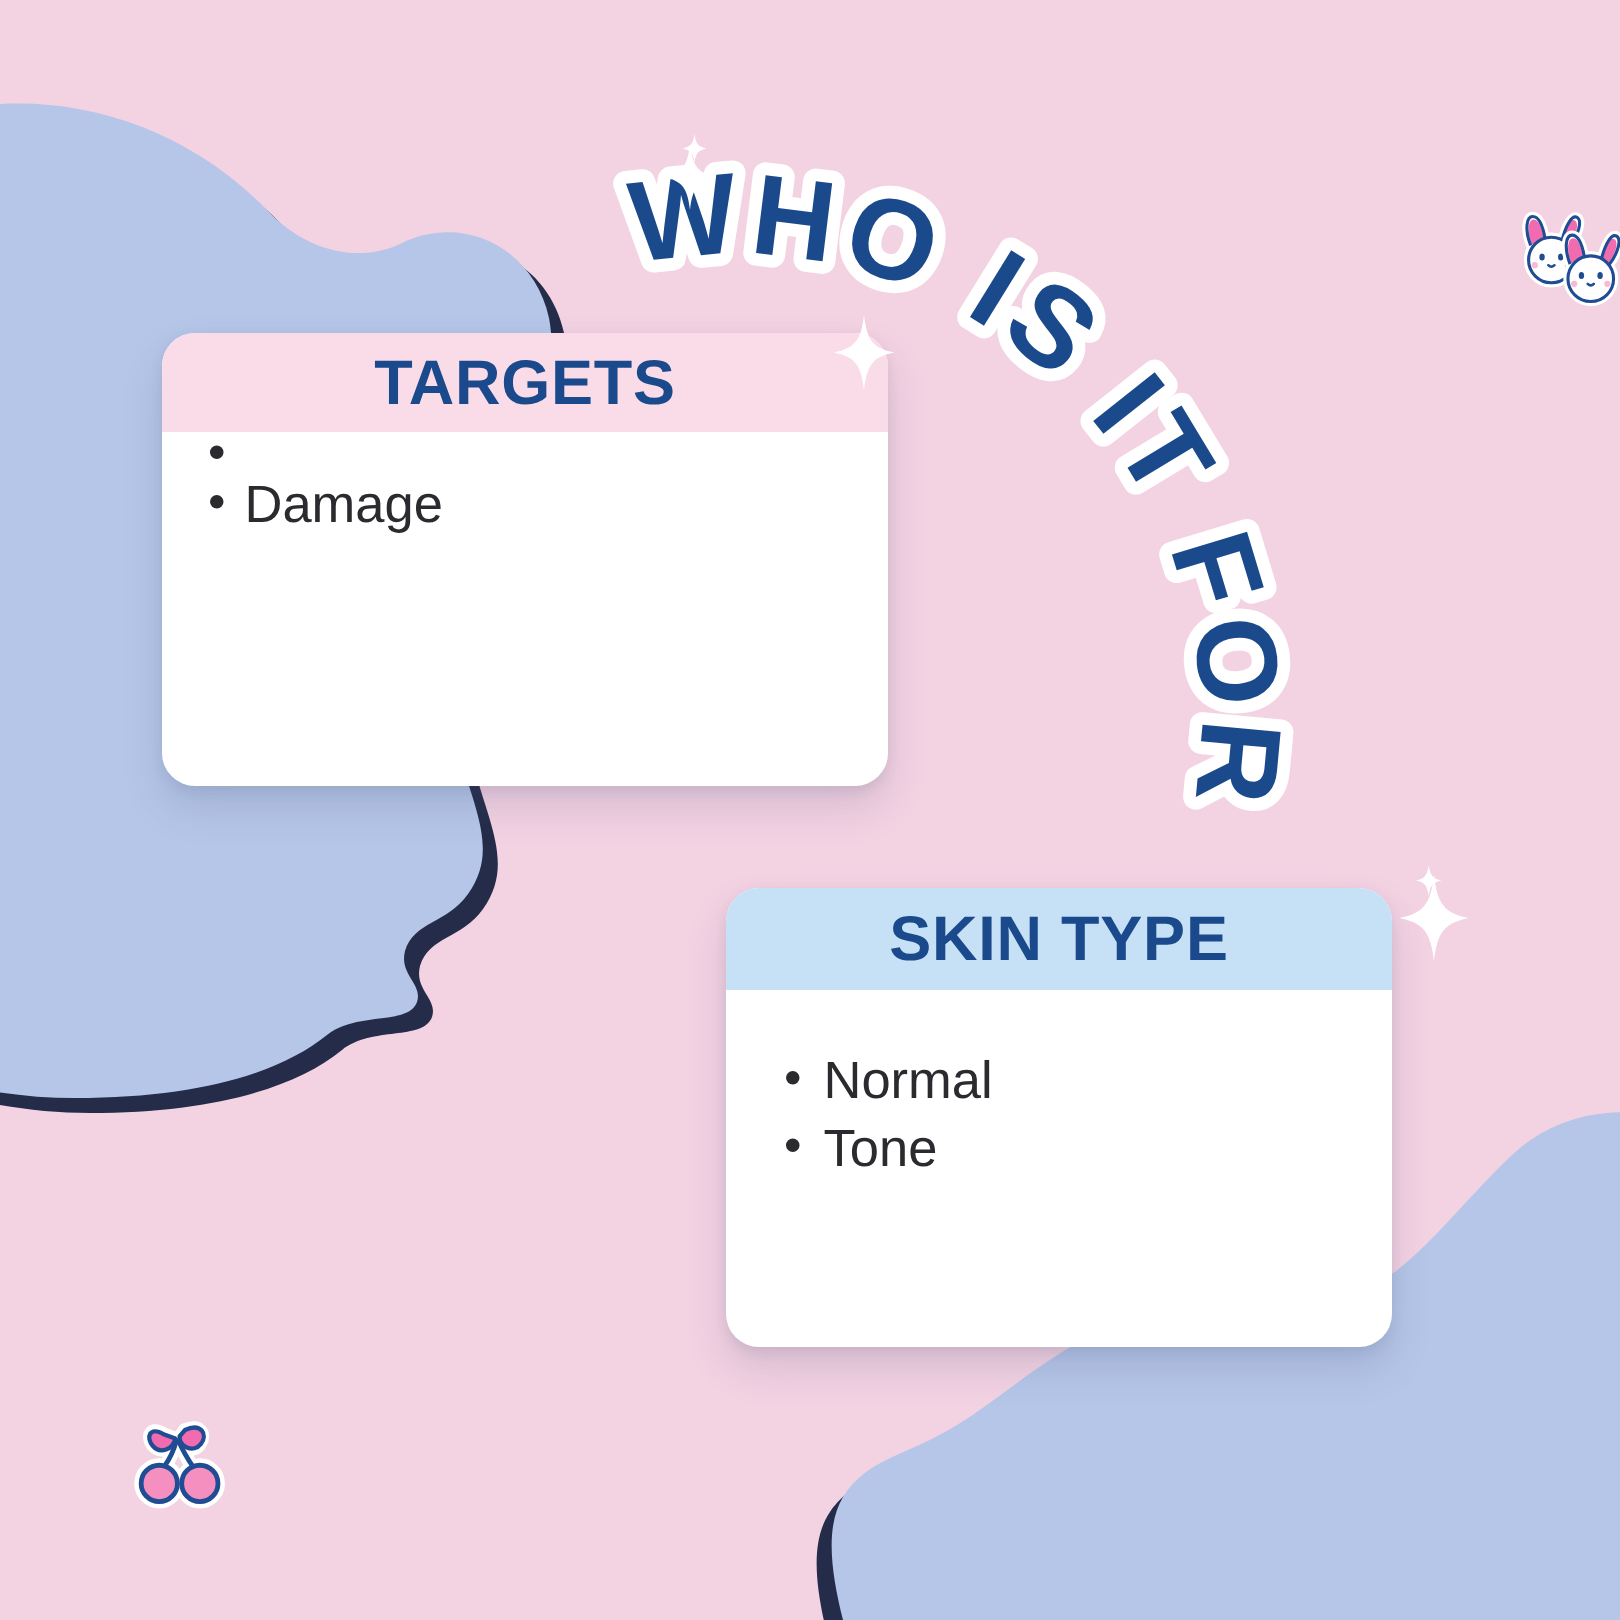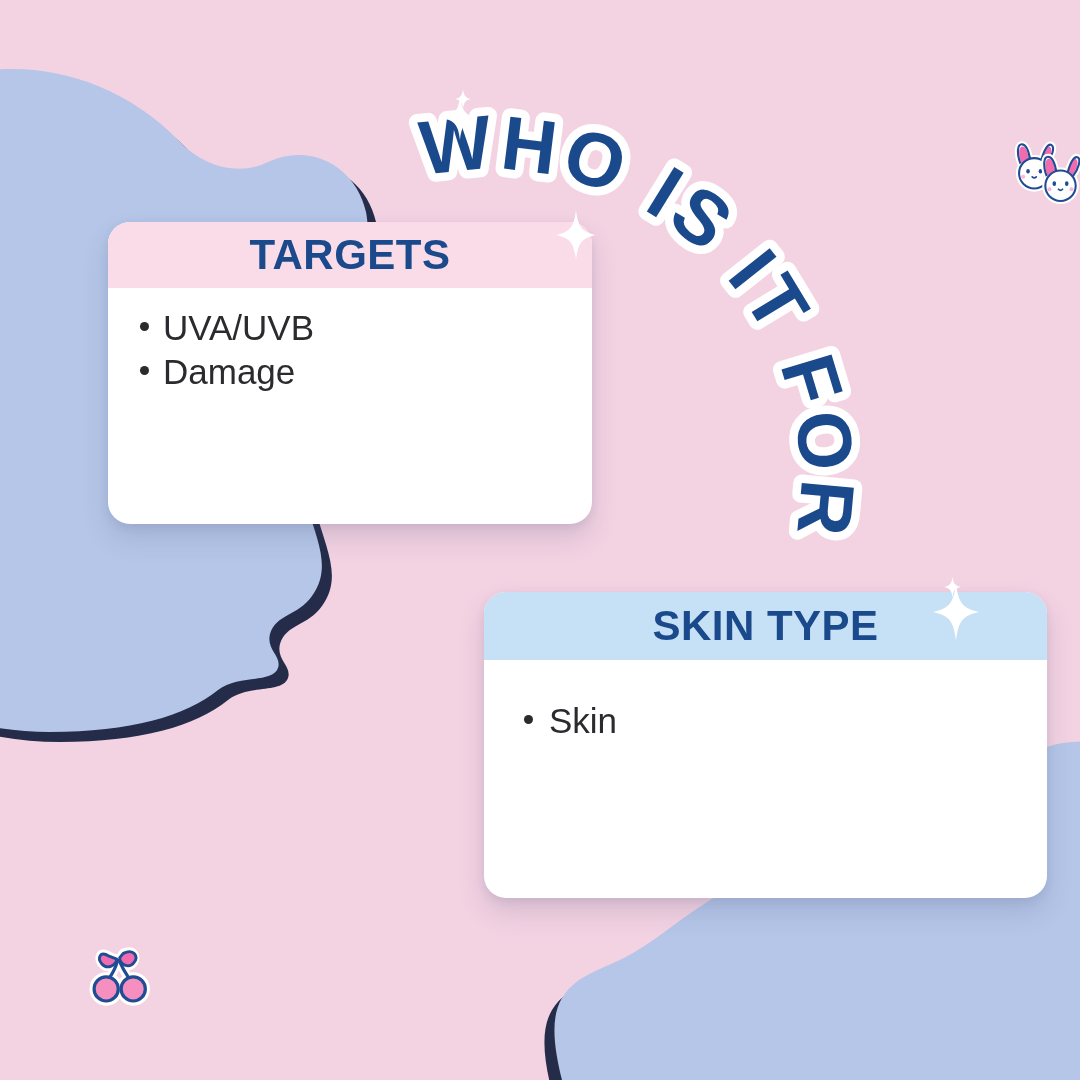--- a/index.html
+++ b/index.html
@@ -81,21 +81,21 @@
   #targets-card .card-header {
     background:#fadce9;
     height:66px; line-height:66px;
     font-size:42px;
   }
   #targets-card .card-body { padding:18px 0 18px 32px; }
   #targets-card .card-list li { font-size:35px; line-height:44px; }
   #targets-card .bullet { margin-right:14px; transform:translateY(-9px); }
 
   
-  #skin-card { left:484px; top:592px; width:563px; height:306px; }
+  #skin-card { left:484px; top:592px; width:444px; height:306px; }
   #skin-card .card-header {
     background:#c6e0f5;
     height:68px; line-height:68px;
     font-size:42px;
   }
   #skin-card .card-body { padding:38px 0 18px 40px; }
   #skin-card .card-list li { font-size:35px; line-height:45px; }
   #skin-card .bullet { margin-right:16px; transform:translateY(-9px); }
 
   
@@ -186,21 +186,20 @@
       <path fill="#ffffff" d="M20 0 C22 17 26 22 40 25 C26 28 22 33 20 50 C18 33 14 28 0 25 C14 22 18 17 20 0 Z"></path>
     </svg>
   </div>
 
   <div class="card" id="targets-card">
     <div class="card-header">TARGETS</div>
     <div class="card-body">
       <ul class="card-list">
         <li>
           <span class="bullet"></span>
-          <span>UVA/UVB</span>
         </li>
         <li>
           <span class="bullet"></span>
           <span>Damage</span>
         </li>
       </ul>
     </div>
   </div>
 
   <div class="sparkle" style="left:556px; top:210px; width:40px; height:50px;">
@@ -208,21 +207,25 @@
       <path fill="#ffffff" d="M20 0 C22 17 26 22 40 25 C26 28 22 33 20 50 C18 33 14 28 0 25 C14 22 18 17 20 0 Z"></path>
     </svg>
   </div>
 
   <div class="card" id="skin-card">
     <div class="card-header">SKIN TYPE</div>
     <div class="card-body">
       <ul class="card-list">
         <li>
           <span class="bullet"></span>
-          <span>Skin</span>
+          <span>Normal</span>
+        </li>
+        <li>
+          <span class="bullet"></span>
+          <span>Tone</span>
         </li>
       </ul>
     </div>
   </div>
 
   <div class="sparkle" style="left:933px; top:583px; width:46px; height:58px;">
     <svg viewBox="0 0 40 50">
       <path fill="#ffffff" d="M20 0 C22 17 26 22 40 25 C26 28 22 33 20 50 C18 33 14 28 0 25 C14 22 18 17 20 0 Z"></path>
     </svg>
   </div>

